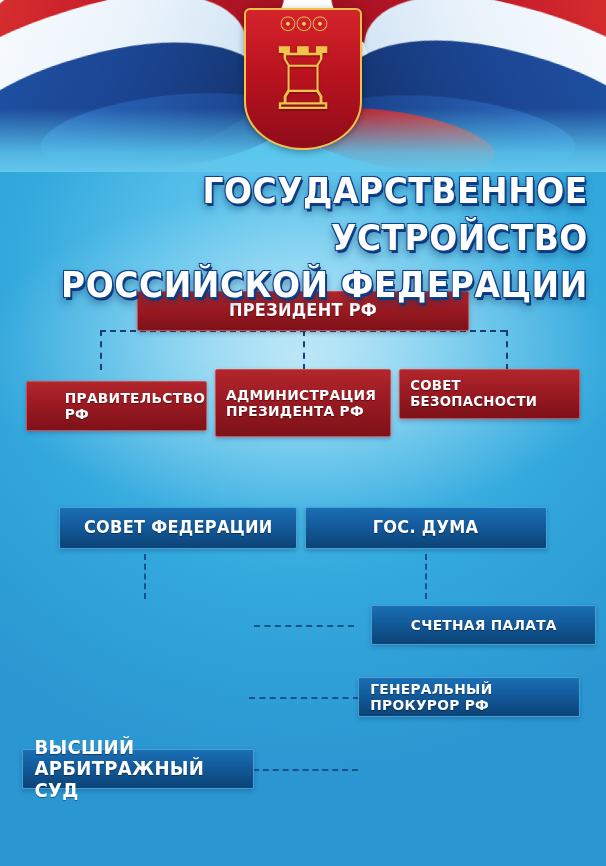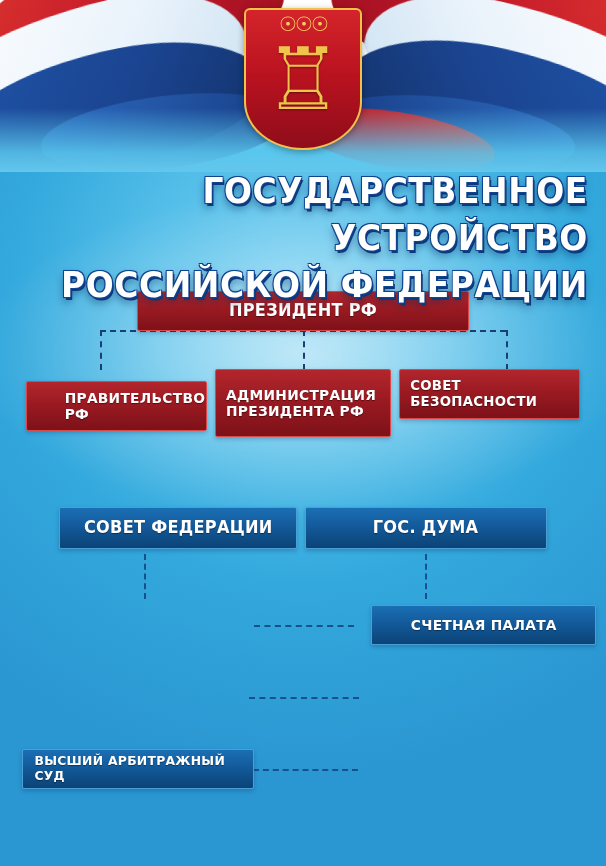--- a/index.html
+++ b/index.html
@@ -316,22 +316,25 @@
       <span>ГОС. ДУМА</span>
     </div>
 
     <div class="dash-v dash-blue" style="left:144px; top:272px; height:45px;"></div>
     <div class="dash-v dash-blue" style="left:425px; top:272px; height:45px;"></div>
 
     <div class="dash-h dash-blue" style="left:254px; top:343px; width:100px;"></div>
     <div class="dash-h dash-blue" style="left:249px; top:415px; width:110px;"></div>
     <div class="dash-h dash-blue" style="left:253px; top:487px; width:105px;"></div>
 
-    <div class="box blue-dark" style="left:22px; top:467px; width:232px; height:40px; font-size:13px;">
+    <div class="box blue-dark" style="left:22px; top:467px; width:232px; height:40px; font-size:19px;">
       <span>ВЫСШИЙ АРБИТРАЖНЫЙ СУД</span>
     </div>
 
     <div class="box blue-dark" style="left:355px; top:323px; width:225px; height:40px; font-size:14.5px;margin-left:16px;">
       <span>СЧЕТНАЯ ПАЛАТА</span>
     </div>
+    <div class="box blue-dark" style="left:358px; top:395px; width:222px; height:40px; font-size:14.5px;">
+      <span>ГЕНЕРАЛЬНЫЙ ПРОКУРОР РФ</span>
+    </div>
 
   </div>
 </div>
 
 </body></html>

